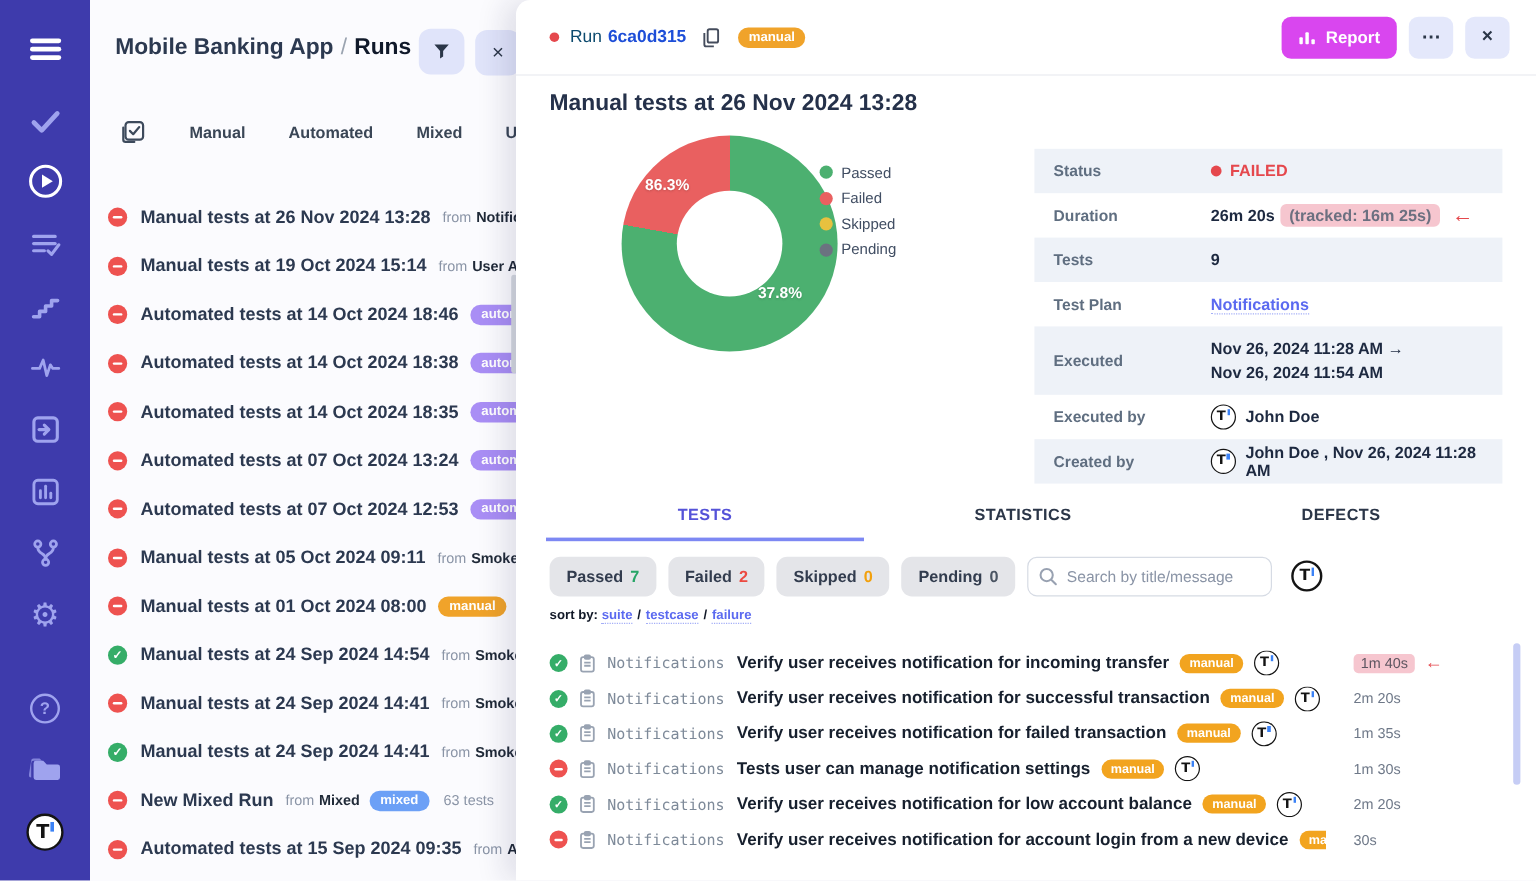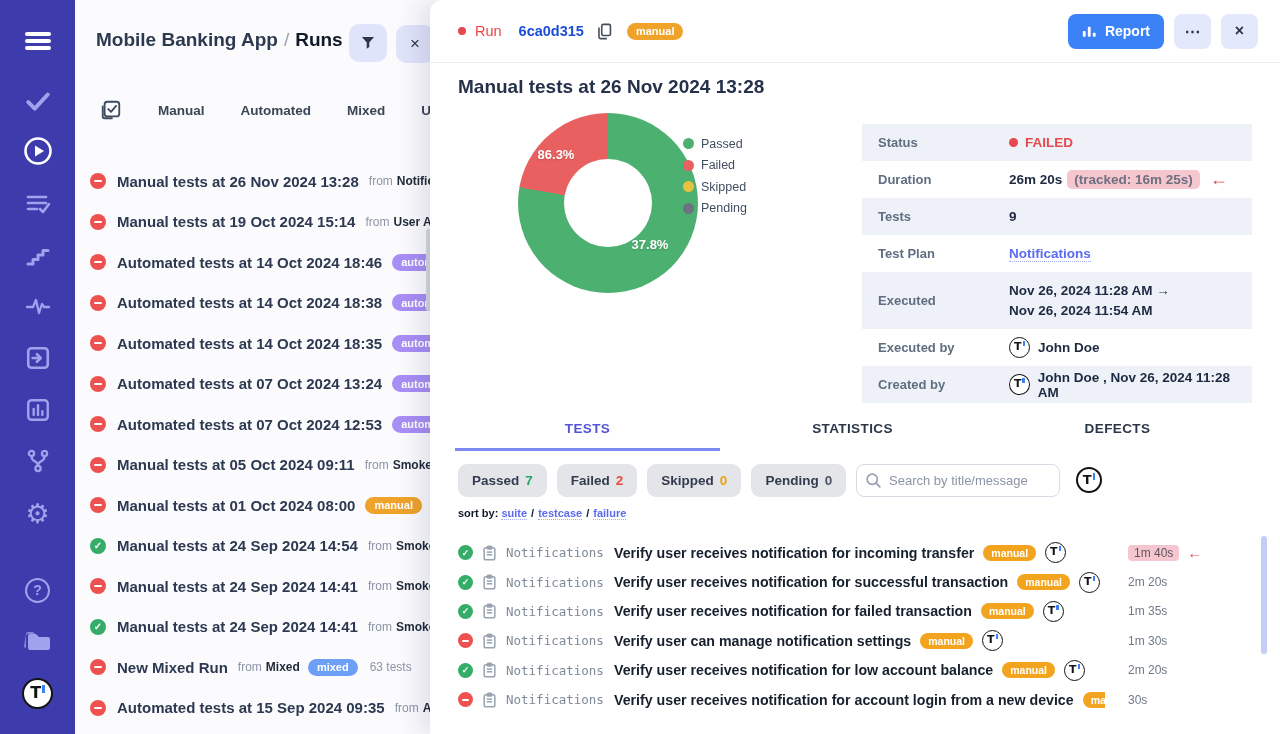--- a/index.html
+++ b/index.html
@@ -49,25 +49,25 @@
   .badge.mix { background:#6ca0f6; }
   .run-count { font-size:12px; color:#8a94a6; margin-left:12px; }
   .lscroll { position:absolute; left:351px; top:229px; width:5px; height:82px; background:#d5d9e0; border-radius:3px; }
 
   
   .panel { position:absolute; left:430px; top:0; width:850px; height:734px; background:#fff; z-index:10;
     border-top-left-radius:12px; box-shadow:-10px 0 24px rgba(25,28,70,.12); }
   .p-head { position:absolute; left:0; top:0; width:100%; height:63px; border-bottom:1px solid #eaecf0;
     display:flex; align-items:center; padding:0 22px 0 28px; }
   .dot-red { width:8px; height:8px; border-radius:50%; background:#e5484d; margin-right:9px; }
-  .runword { font-size:14.5px; color:#ef4444; margin-right:17px; }
+  .runword { font-size:14.5px; color:#0c4a6e; margin-right:5px; }
   .runid { font-size:14.5px; font-weight:800; color:#1d4ed8; margin-right:11px; }
   .copy-ic { margin-right:13px; display:flex; }
   .p-head-right { margin-left:auto; display:flex; align-items:center; gap:10px; }
-  .report-btn { height:35px; padding:0 14px; background:#3b82f6; border-radius:8px; color:#fff;
+  .report-btn { height:35px; padding:0 14px; background:#d946ef; border-radius:8px; color:#fff;
     font-size:14px; font-weight:700; display:flex; align-items:center; gap:8px; }
   .mini-btn { width:37px; height:35px; background:#e4e8fb; border-radius:8px; color:#2b3648;
     display:flex; align-items:center; justify-content:center; font-size:16px; font-weight:700; }
   .p-title { position:absolute; left:28px; top:76px; font-size:19px; font-weight:800; color:#25314a; }
 
   
   .donut { position:absolute; left:88px; top:113px; width:180px; height:180px; border-radius:50%; }
   .donut-hole { position:absolute; left:46px; top:46px; width:88px; height:88px; background:#fff; border-radius:50%; }
   .slice-lbl { position:absolute; color:#fff; font-size:13px; font-weight:800; transform:translate(-50%,-50%);
     text-shadow:0 1px 2px rgba(0,0,0,.18); }
@@ -557,21 +557,21 @@
         <span class="clip-ic">
             <svg width="15" height="16" viewBox="0 0 16 18" fill="none" stroke="#99a3b2" stroke-width="1.7">
               <rect x="2" y="3" width="12" height="13.5" rx="2"></rect>
               <rect x="5.5" y="1.4" width="5" height="3.2" rx="1" fill="#99a3b2"></rect>
               <line x1="5" y1="8" x2="11" y2="8"></line>
               <line x1="5" y1="11" x2="11" y2="11"></line>
             </svg>
           </span>
         <span class="suite">Notifications</span>
         <span class="tmain">
-            <span class="ttitle">Verify user can manage notification settings</span>
+            <span class="ttitle">Tests user can manage notification settings</span>
             <span class="tbadge">manual</span>
             <span class="t-avatar t-sm">
               <span class="tg">T</span>
               <span class="tb"></span>
             </span>
           </span>
         <span class="t-dur">1m 30s</span>
       </div>
       <div class="trow">
         <span class="tst grn"></span>

